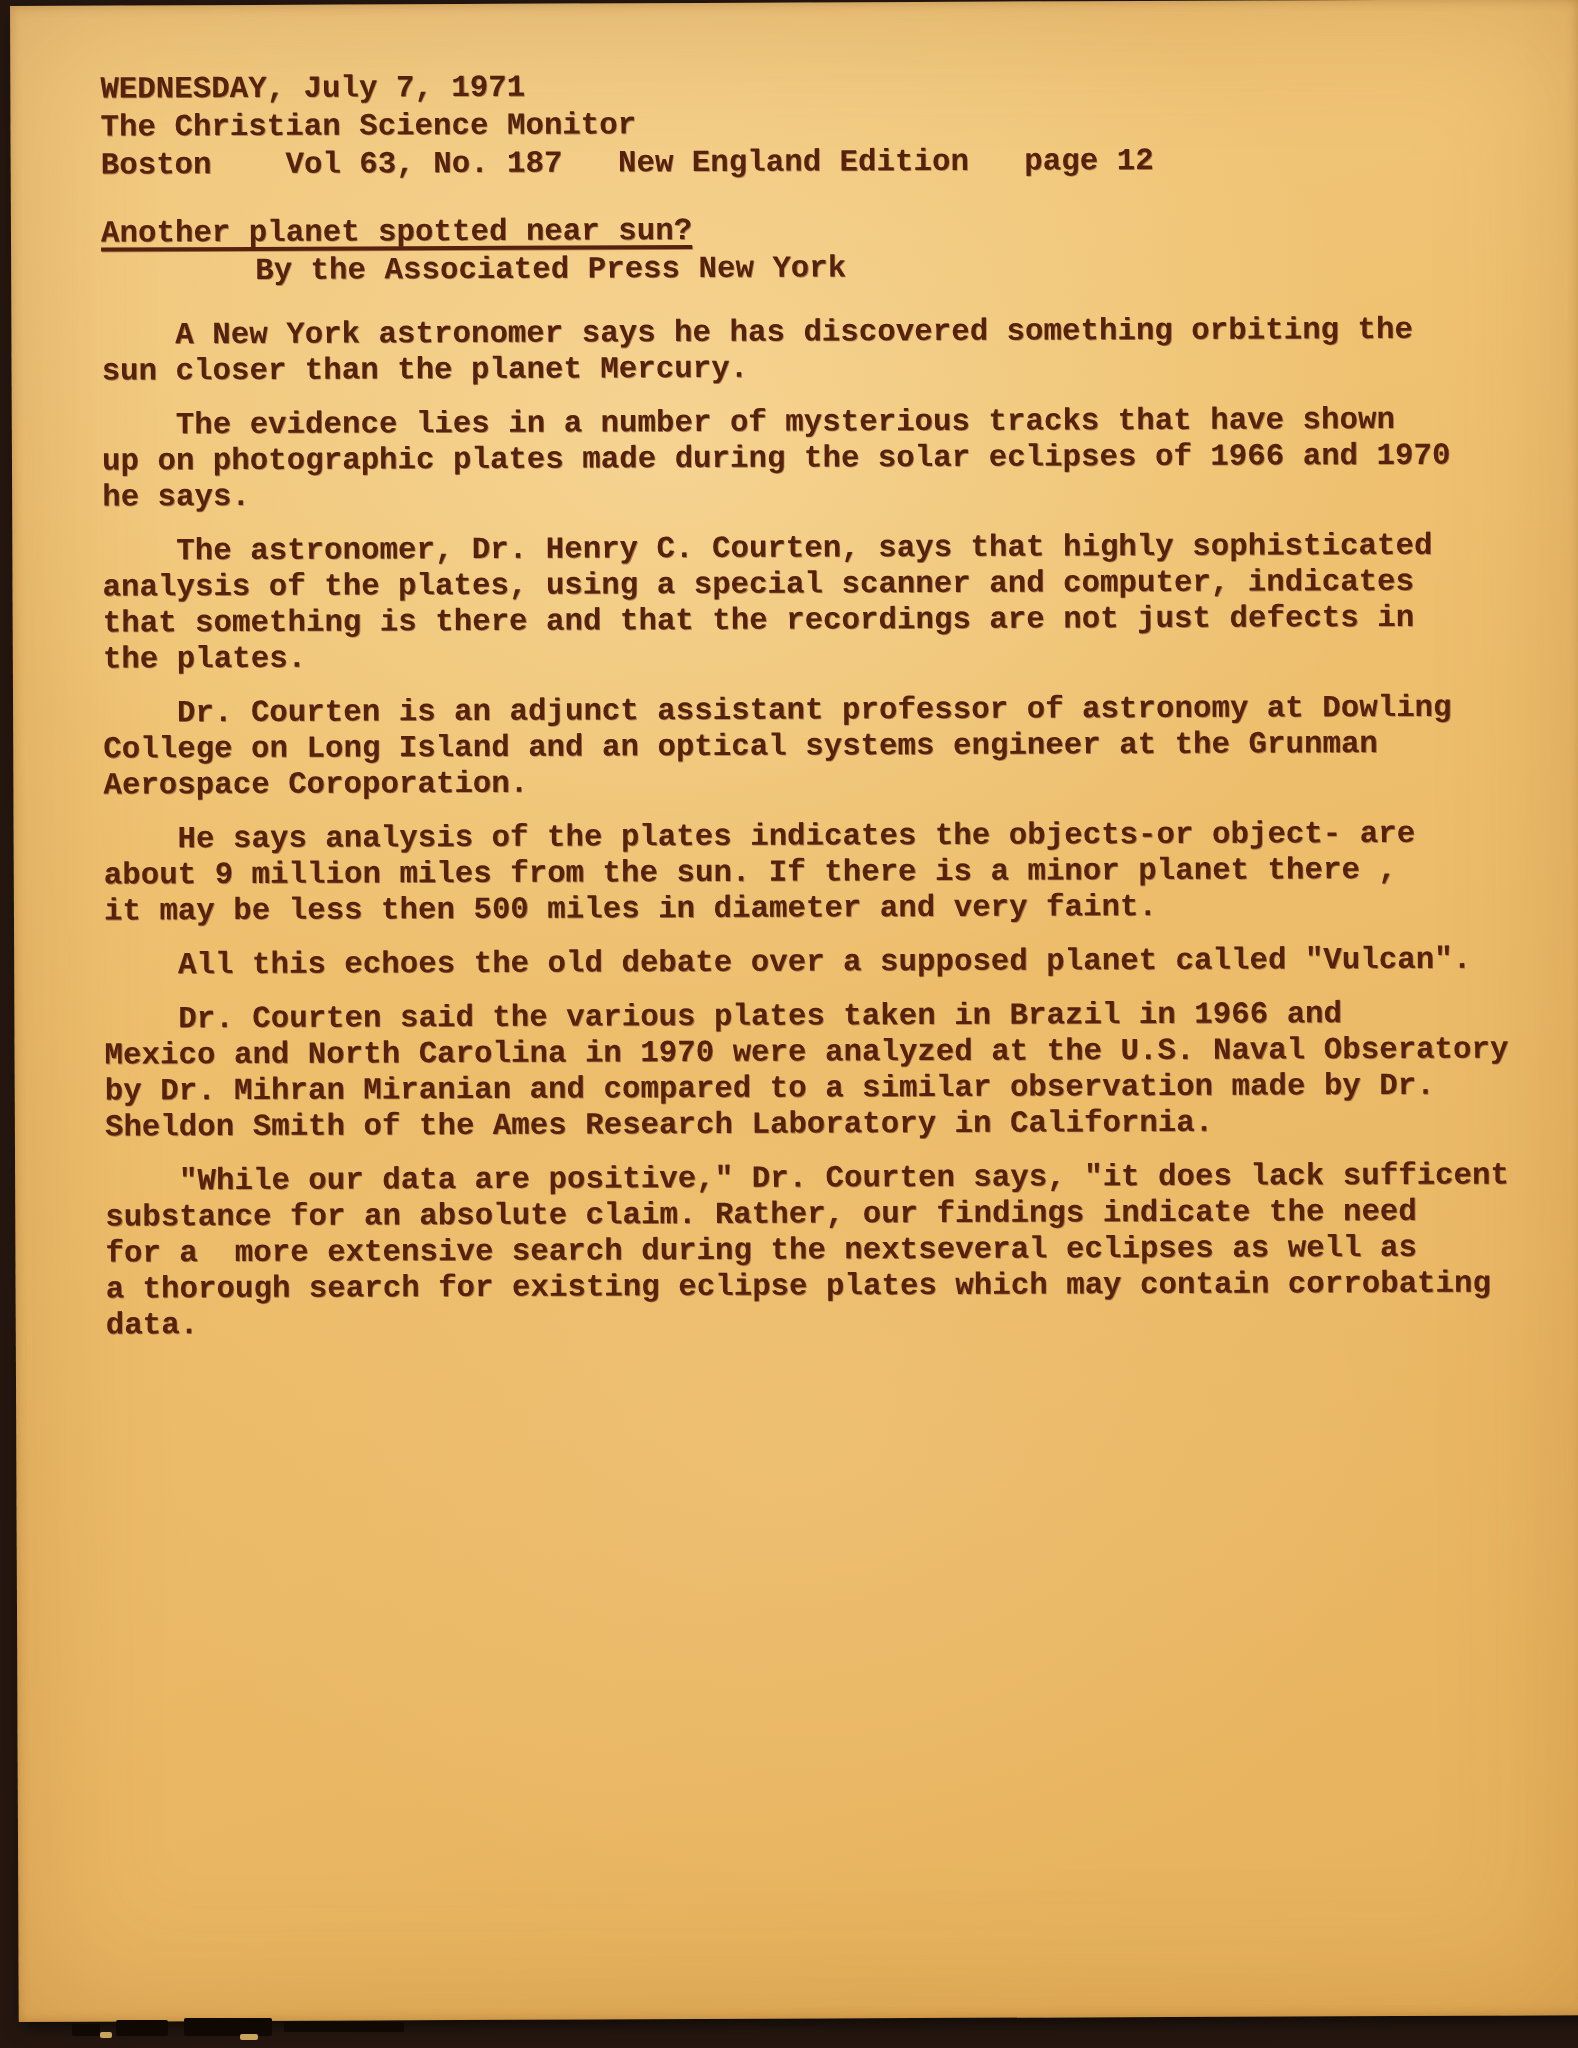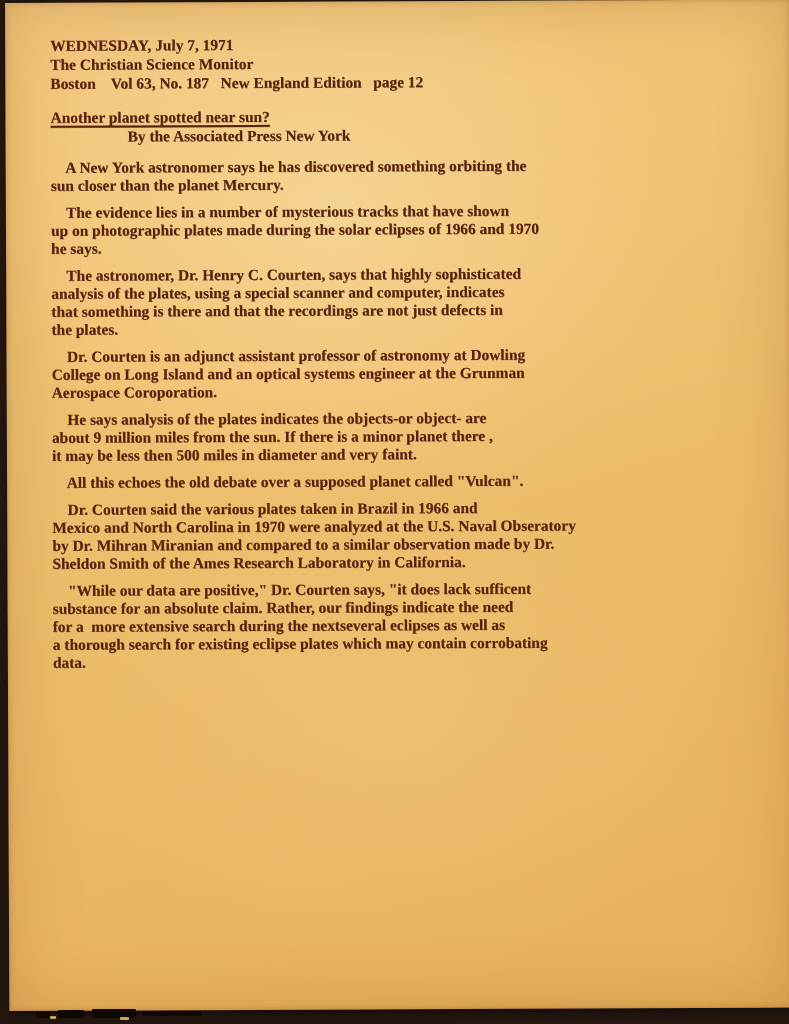--- a/index.html
+++ b/index.html
@@ -12,21 +12,20 @@
     height: 1024px;
     overflow: hidden;
     position: relative;
     font-family: "Liberation Mono", "DejaVu Sans Mono", monospace;
   }
   .scene {
     position: absolute;
     inset: 0;
     background: linear-gradient(90deg, #1c0f08 0%, #2a1a10 40%, #31201installs3 100%);
     background: #251710;
-    font-family: Liberation Serif, serif;
   }
   .paper {
     position: absolute;
     left: 5px;
     top: 3px;
     width: 784px;
     height: 1008px;
     transform: rotate(-0.25deg);
     transform-origin: top left;
     background:

